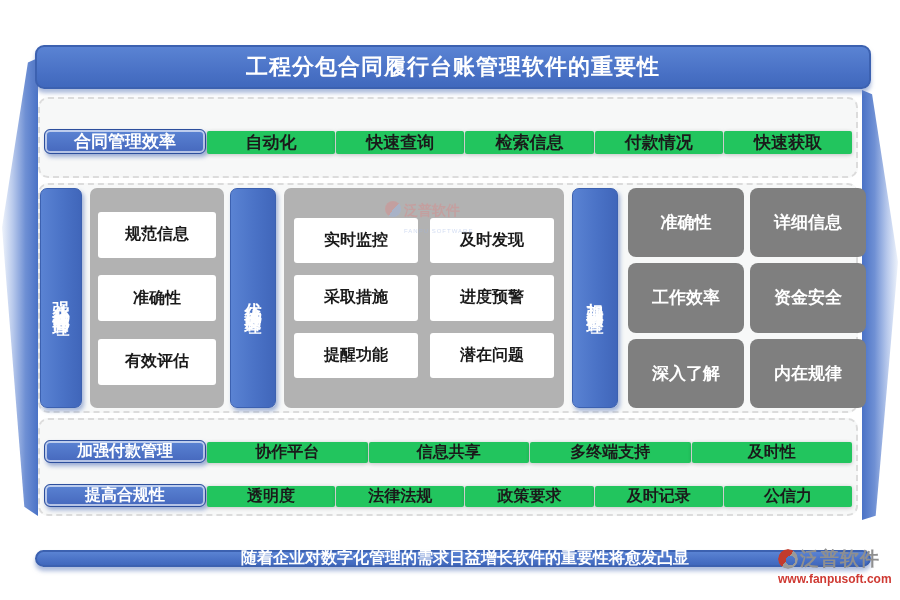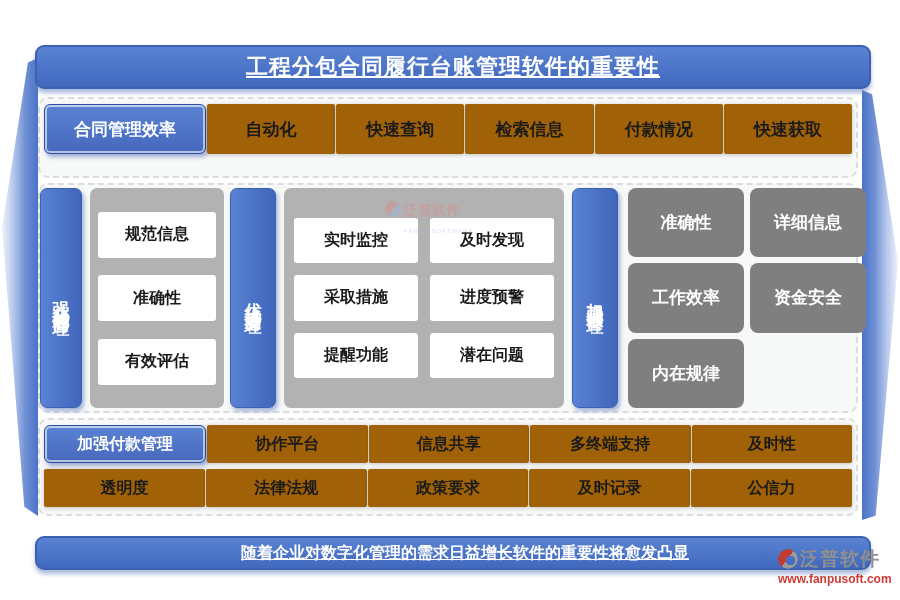--- a/index.html
+++ b/index.html
@@ -14,38 +14,38 @@
     clip-path:polygon(100% 0, 100% 100%, 62% 98%, 0 37%, 72% 1%); }
   .side-strip.right { left:862px; top:90px; height:430px;
     background:linear-gradient(to right, #4a72c6 0%, #6f90d4 35%, #b8c9ec 70%, #eef3fb 100%);
     clip-path:polygon(0 0, 0 100%, 38% 99%, 100% 40%, 28% 1%); }
 
   
   .banner { position:absolute; left:35px; width:836px; border-radius:9px;
     background:linear-gradient(180deg,#5a83d3 0%, #4a72c6 60%, #4068bd 100%);
     border:2px solid #3c61b0; color:#fff; font-weight:700; text-align:center;
     display:flex; align-items:center; justify-content:center;
-    box-shadow:0 4px 4px rgba(104,131,191,.55);text-decoration:underline; }
+    box-shadow:0 4px 4px rgba(104,131,191,.55); }
   .banner.title { top:45px; height:44px; font-size:22px; letter-spacing:1px; }
-  .banner.footer { top:536px; height:34px; font-size:16px;padding-left:24px; }
+  .banner.footer { top:550px; height:17px; font-size:16px;padding-left:24px; }
 
   
   .group { position:absolute; left:38px; width:820px; border:2px dashed #dcdcdc;
            border-radius:10px; background:#f7f8f8; }
   .group.ga { top:97px;  height:81px; }
   .group.gb { top:183px; height:230px; }
   .group.gc { top:418px; height:98px; }
 
   
-  .hrow { position:absolute; left:44px; width:808px; height:50px; display:flex; gap:1px; }
+  .hrow { position:absolute; left:44px; width:808px; height:50px; display:flex; gap:1px;align-items:flex-end; }
   .hrow .lead { flex:0 0 162px; background:linear-gradient(180deg,#5a83d3,#4668bd);
     border:1px solid #2d4f9d; border-radius:6px; color:#fff; font-weight:700; font-size:17px;
     display:flex; align-items:center; justify-content:center;
     box-shadow:2px 3px 4px rgba(104,131,191,.65), 0 0 0 2px rgba(255,255,255,.6) inset; }
-  .card-w { flex:1; background:#a16207; border-radius:2px; color:#1a1a1a; font-weight:700;
+  .card-w { flex:1; background:#22c55e; border-radius:2px; color:#1a1a1a; font-weight:700;
     font-size:17px; display:flex; align-items:center; justify-content:center;
     box-shadow:0 1px 4px rgba(0,0,0,.22); }
   .hrow.r1 { top:104px; }
   .hrow.r2 { top:425px; height:38px; }
   .hrow.r3 { top:469px; height:38px; }
   .hrow.r2 .lead, .hrow.r3 .lead { font-size:16px; }
   .hrow.r2 .card-w, .hrow.r3 .card-w { font-size:16px; }
 
   
   .vbar { position:absolute; top:188px; height:220px;
@@ -133,40 +133,42 @@
     <div class="cell">潜在问题</div>
   </div>
 
   <div class="vbar b3">加强付款管理</div>
 
   <div class="darkgrid">
     <div class="card-d">准确性</div>
     <div class="card-d">详细信息</div>
     <div class="card-d">工作效率</div>
     <div class="card-d">资金安全</div>
+    <div class="card-d">深入了解</div>
     <div class="card-d">内在规律</div>
   </div>
 
   <div class="watermark">
     <span class="wm-ico"></span>
     <span>
       <span class="wm-txt">泛普软件</span><br>
       <span class="wm-sub">FANPU SOFTWARE</span>
     </span>
   </div>
 
   <div class="hrow r2">
     <div class="lead">加强付款管理</div>
     <div class="card-w">协作平台</div>
     <div class="card-w">信息共享</div>
     <div class="card-w">多终端支持</div>
     <div class="card-w">及时性</div>
   </div>
 
   <div class="hrow r3">
+    <div class="lead">提高合规性</div>
     <div class="card-w">透明度</div>
     <div class="card-w">法律法规</div>
     <div class="card-w">政策要求</div>
     <div class="card-w">及时记录</div>
     <div class="card-w">公信力</div>
   </div>
 
   <div class="banner footer">随着企业对数字化管理的需求日益增长软件的重要性将愈发凸显</div>
 
   <div class="brand">

